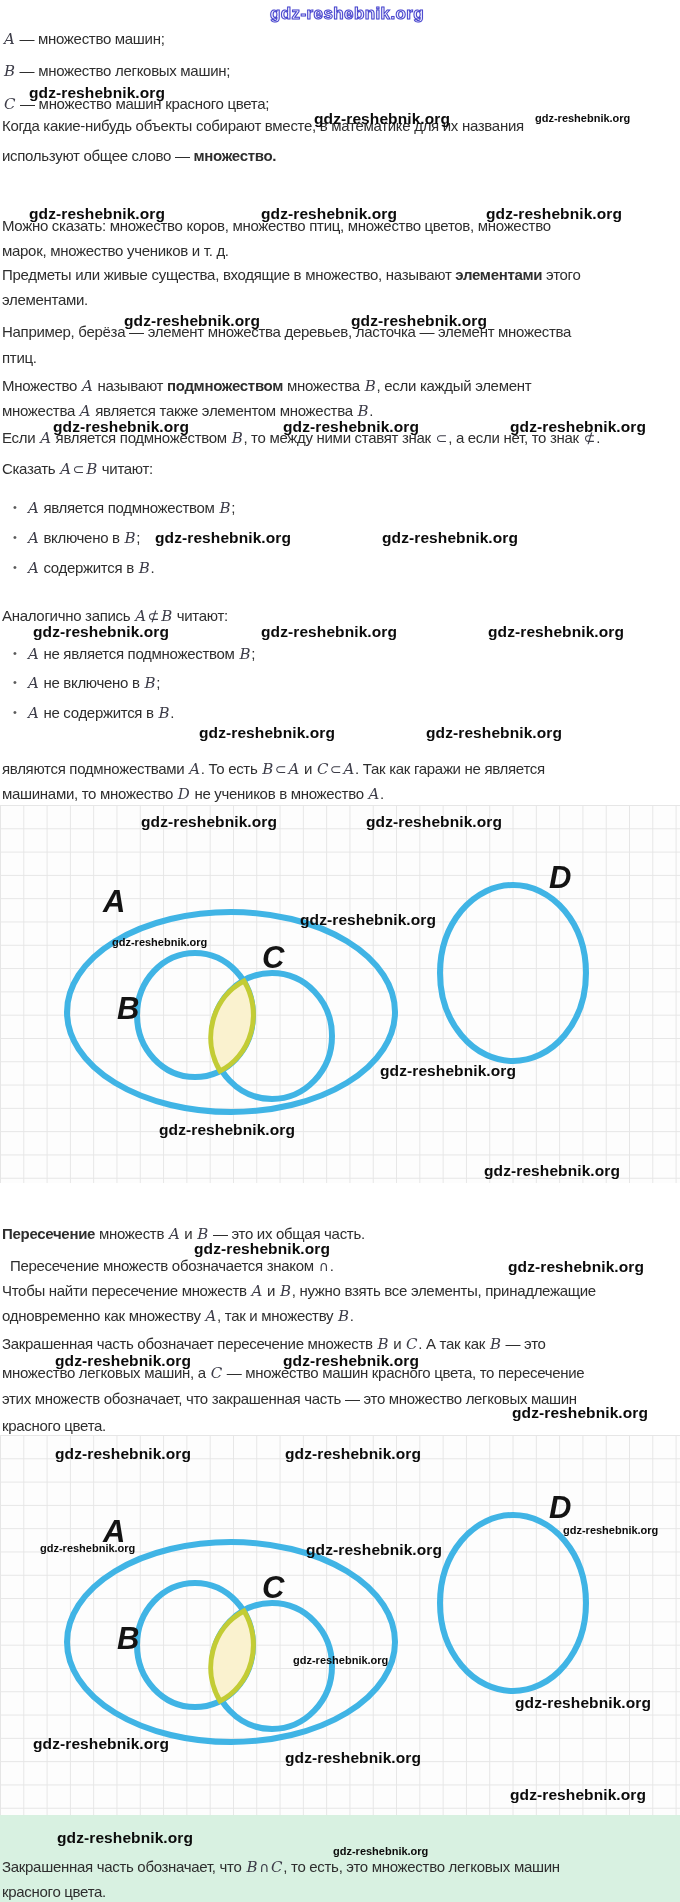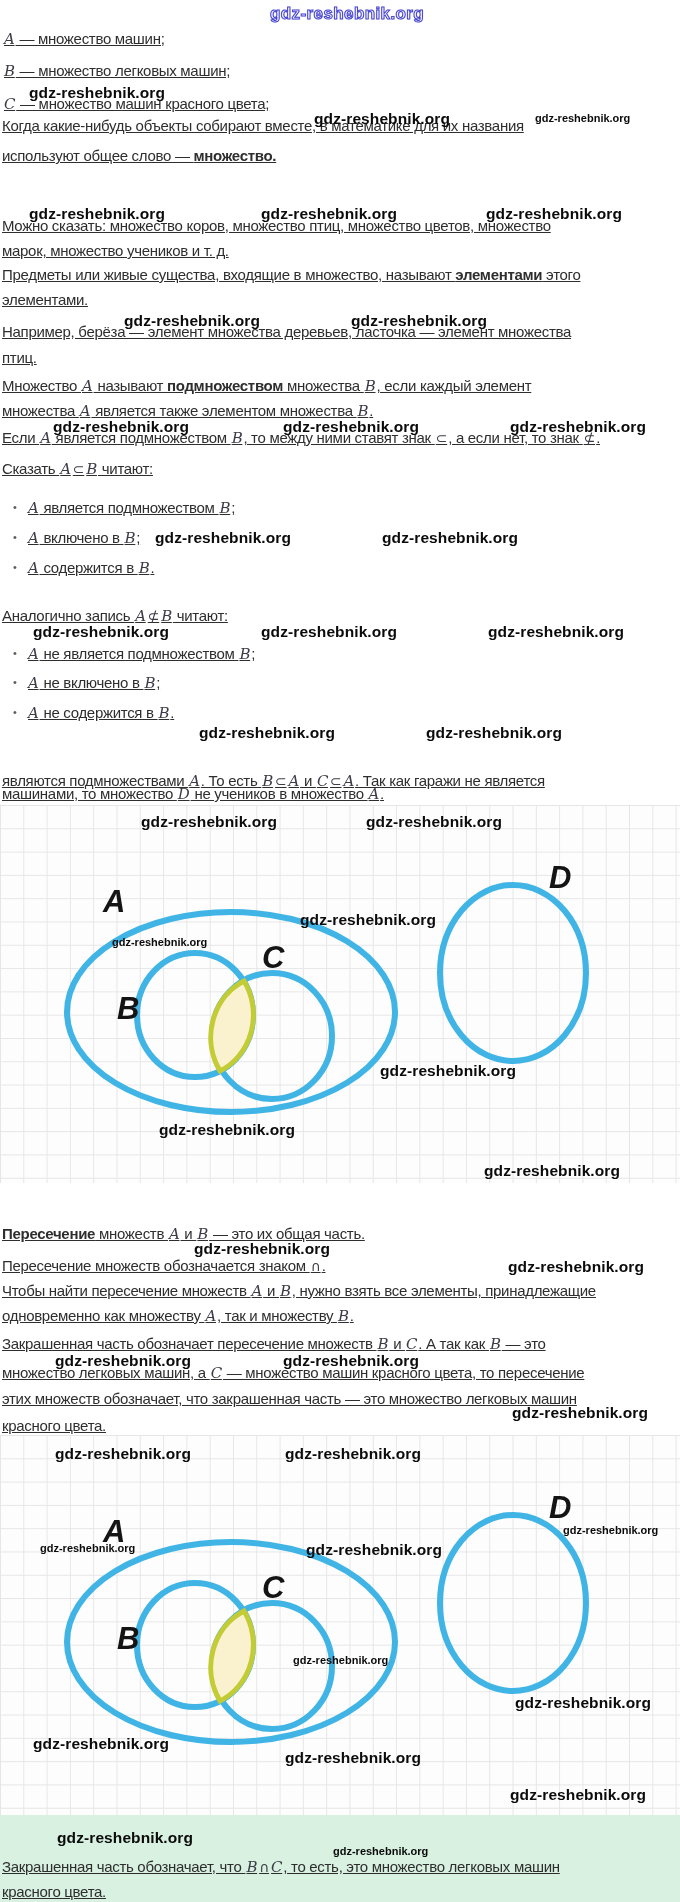--- a/index.html
+++ b/index.html
@@ -16,21 +16,21 @@
   #venn1{top:805px;}
   #venn2{top:1435px;}
   .vblue{fill:none;stroke:#40b4e5;stroke-width:6px;}
   .vlens{fill:#faf2cf;stroke:#c3cc35;stroke-width:5px;}
   .vlabel{font-family:"Liberation Sans",sans-serif;font-weight:bold;font-style:italic;
           font-size:31px;fill:#141414;}
   
   .note{position:absolute;left:0;top:1815px;width:680px;height:87px;background:#d8f1e1;z-index:0;}
   
   .text-layer{position:absolute;left:0;top:0;width:680px;height:1902px;z-index:2;pointer-events:none;}
-  .line{position:absolute;font-size:15px;letter-spacing:-0.3px;white-space:nowrap;color:#2e2e2e;text-decoration:underline;}
+  .line{position:absolute;font-size:15px;letter-spacing:-0.3px;white-space:nowrap;color:#2e2e2e;}
   .line b{font-weight:bold;letter-spacing:-0.3px;}
   .var{font-family:"DejaVu Serif",serif;font-style:italic;font-size:15px;color:#3c3c48;margin:0 1px;}
   .sym{font-family:"DejaVu Sans",sans-serif;font-size:14px;color:#3c3c48;margin:0 1px;}
   .dot{display:inline-block;width:14px;color:#5a5a5a;font-size:11px;vertical-align:2px;}
   
   .wm{position:absolute;font-family:"Liberation Sans",sans-serif;font-weight:bold;
       font-size:15.5px;letter-spacing:0.1px;color:#0b0b0b;white-space:nowrap;z-index:3;}
   .wm-small{font-size:11px;letter-spacing:0;}
   .wm-outline{font-size:17px;letter-spacing:0.4px;color:#eeeefc;
               -webkit-text-stroke:1px #4946ce;text-shadow:0 0 1px #4946ce;}
@@ -86,24 +86,24 @@
       <div class="line" style="left: 2px; top: 402px;"><span>множества </span><span class="var">A</span><span> является также элементом множества </span><span class="var">B</span><span>.</span></div>
       <div class="line" style="left: 2px; top: 429px;"><span>Если </span><span class="var">A</span><span> является подмножеством </span><span class="var">B</span><span>, то между ними ставят знак </span><span class="sym">⊂</span><span>, а если нет, то знак </span><span class="sym">⊄</span><span>.</span></div>
       <div class="line" style="left: 2px; top: 460px;"><span>Сказать </span><span class="var">A</span><span class="sym">⊂</span><span class="var">B</span><span> читают:</span></div>
       <div class="line" style="left: 13px; top: 499px;"><span class="dot">•</span><span class="var">A</span><span> является подмножеством </span><span class="var">B</span><span>;</span></div>
       <div class="line" style="left: 13px; top: 529px;"><span class="dot">•</span><span class="var">A</span><span> включено в </span><span class="var">B</span><span>;</span></div>
       <div class="line" style="left: 13px; top: 559px;"><span class="dot">•</span><span class="var">A</span><span> содержится в </span><span class="var">B</span><span>.</span></div>
       <div class="line" style="left: 2px; top: 607px;"><span>Аналогично запись </span><span class="var">A</span><span class="sym">⊄</span><span class="var">B</span><span> читают:</span></div>
       <div class="line" style="left: 13px; top: 645px;"><span class="dot">•</span><span class="var">A</span><span> не является подмножеством </span><span class="var">B</span><span>;</span></div>
       <div class="line" style="left: 13px; top: 674px;"><span class="dot">•</span><span class="var">A</span><span> не включено в </span><span class="var">B</span><span>;</span></div>
       <div class="line" style="left: 13px; top: 704px;"><span class="dot">•</span><span class="var">A</span><span> не содержится в </span><span class="var">B</span><span>.</span></div>
-      <div class="line" style="left: 2px; top: 760px; margin-top: 12px;"><span>являются подмножествами </span><span class="var">A</span><span>. То есть </span><span class="var">B</span><span class="sym">⊂</span><span class="var">A</span><span> и </span><span class="var">C</span><span class="sym">⊂</span><span class="var">A</span><span>. Так как гаражи не является</span></div>
+      <div class="line" style="left: 2px; top: 760px;"><span>являются подмножествами </span><span class="var">A</span><span>. То есть </span><span class="var">B</span><span class="sym">⊂</span><span class="var">A</span><span> и </span><span class="var">C</span><span class="sym">⊂</span><span class="var">A</span><span>. Так как гаражи не является</span></div>
       <div class="line" style="left: 2px; top: 785px;"><span>машинами, то множество </span><span class="var">D</span><span> не учеников в множество </span><span class="var">A</span><span>.</span></div>
       <div class="line" style="left: 2px; top: 1225px;"><b>Пересечение</b><span> множеств </span><span class="var">A</span><span> и </span><span class="var">B</span><span> — это их общая часть.</span></div>
-      <div class="line" style="left: 2px; top: 1257px; text-align: center;"><span>Пересечение множеств обозначается знаком </span><span class="sym">∩</span><span>.</span></div>
+      <div class="line" style="left: 10px; top: 1257px; text-align: center;"><span>Пересечение множеств обозначается знаком </span><span class="sym">∩</span><span>.</span></div>
       <div class="line" style="left: 2px; top: 1282px;"><span>Чтобы найти пересечение множеств </span><span class="var">A</span><span> и </span><span class="var">B</span><span>, нужно взять все элементы, принадлежащие</span></div>
       <div class="line" style="left: 2px; top: 1307px;"><span>одновременно как множеству </span><span class="var">A</span><span>, так и множеству </span><span class="var">B</span><span>.</span></div>
       <div class="line" style="left: 2px; top: 1335px;"><span>Закрашенная часть обозначает пересечение множеств </span><span class="var">B</span><span> и </span><span class="var">C</span><span>. А так как </span><span class="var">B</span><span> — это</span></div>
       <div class="line" style="left: 2px; top: 1364px;"><span>множество легковых машин, а </span><span class="var">C</span><span> — множество машин красного цвета, то пересечение</span></div>
       <div class="line" style="left: 2px; top: 1390px;"><span>этих множеств обозначает, что закрашенная часть — это множество легковых машин</span></div>
       <div class="line" style="left: 2px; top: 1417px;"><span>красного цвета.</span></div>
       <div class="line" style="left: 2px; top: 1858px;"><span>Закрашенная часть обозначает, что </span><span class="var">B</span><span class="sym">∩</span><span class="var">C</span><span>, то есть, это множество легковых машин</span></div>
       <div class="line" style="left: 2px; top: 1883px;"><span>красного цвета.</span></div>
     </div>
 

